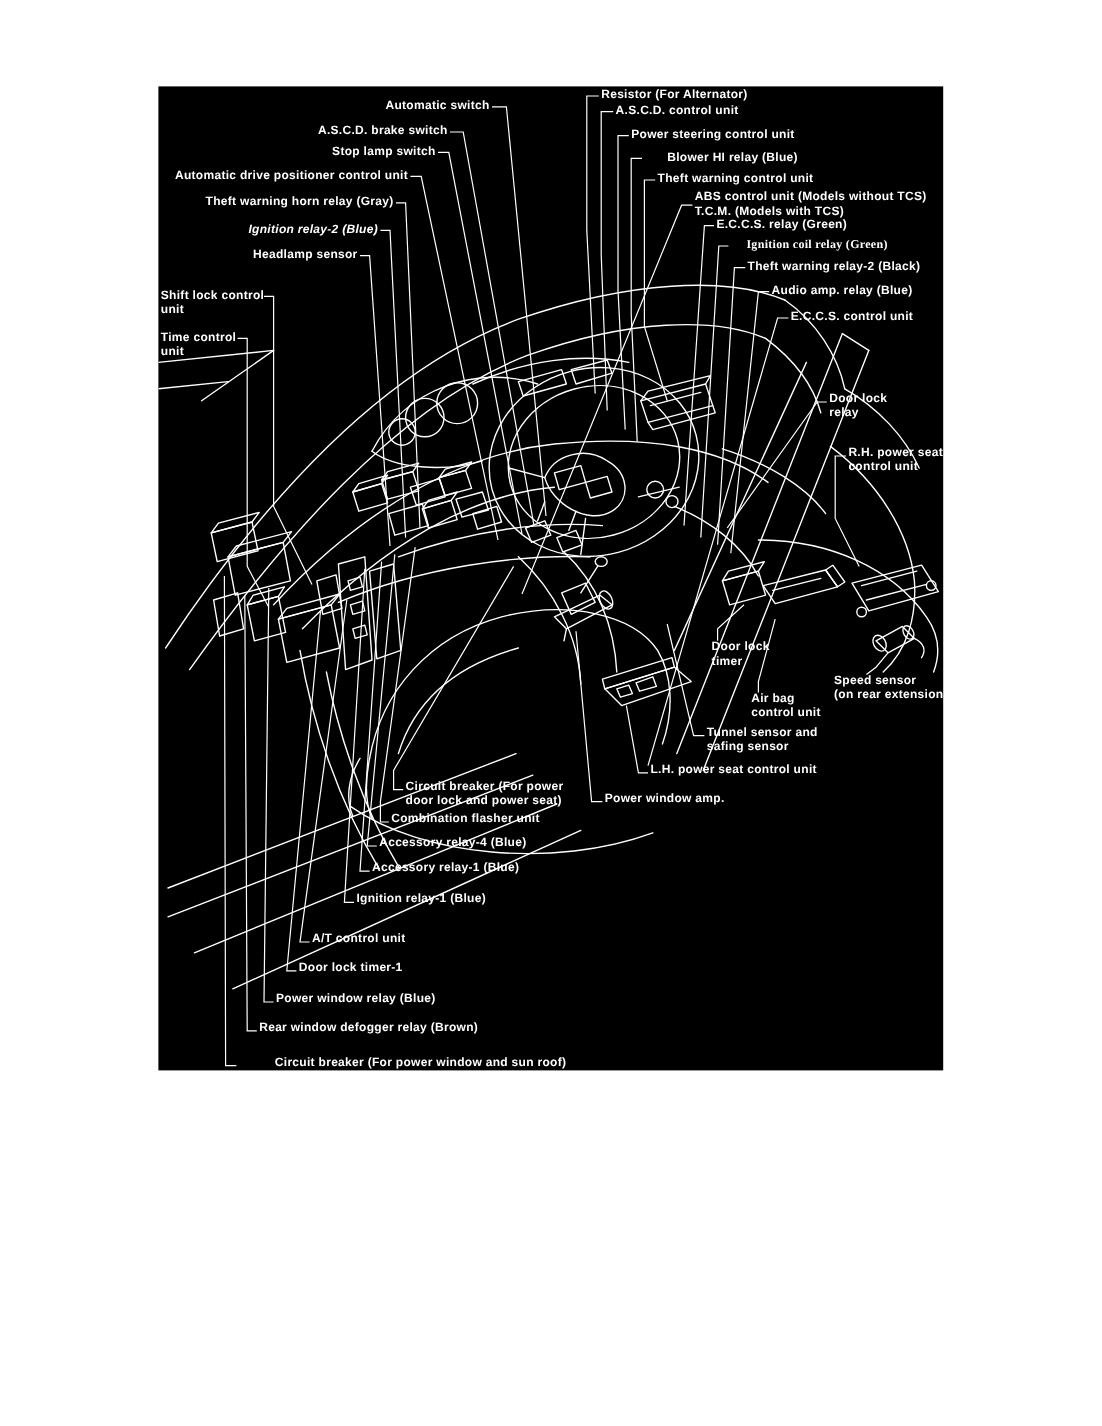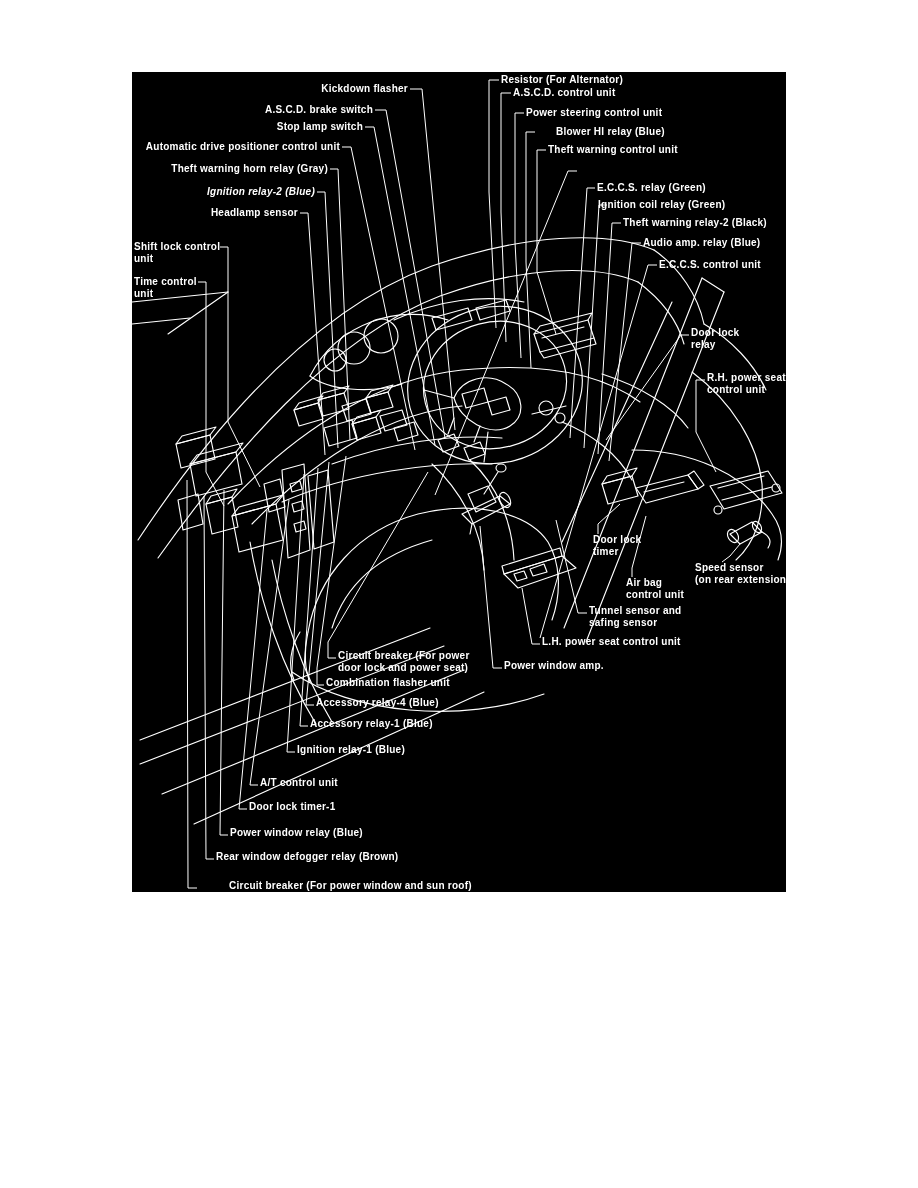--- a/index.html
+++ b/index.html
@@ -198,38 +198,40 @@
         <polyline points="176,654 168,654 186,396"></polyline>
         <polyline points="163,680 155,680 172,402"></polyline>
         <polyline points="126,713 118,713 157,428"></polyline>
         <polyline points="115,737 107,737 135,438"></polyline>
         <polyline points="96,763 88,763 92,418"></polyline>
         <polyline points="82,787 74,787 72,424"></polyline>
         <polyline points="65,816 56,816 55,408"></polyline>
       </g>
   </svg>
 
-<div class="label right" style="left: 276px; top: 11px;">Kickdown flasher</div>
+<div class="label right" style="left: 276px; top: 11px;">Automatic switch</div>
     <div class="label right" style="left: 241px; top: 32px;">A.S.C.D. brake switch</div>
     <div class="label right" style="left: 231px; top: 49px;">Stop lamp switch</div>
     <div class="label right" style="left: 208px; top: 69px;">Automatic drive positioner control unit</div>
     <div class="label right" style="left: 196px; top: 91px;">Theft warning horn relay (Gray)</div>
     <div class="label right" style="left: 183px; top: 114px; font-style: italic;">Ignition relay-2 (Blue)</div>
     <div class="label right" style="left: 166px; top: 135px;">Headlamp sensor</div>
     <div class="label" style="left: 2px; top: 169px;">Shift lock control
 unit</div>
     <div class="label" style="left: 2px; top: 204px;">Time control
 unit</div>
     <div class="label" style="left: 369px; top: 2px;">Resistor (For Alternator)</div>
     <div class="label" style="left: 381px; top: 15px;">A.S.C.D. control unit</div>
     <div class="label" style="left: 394px; top: 35px; text-align: right;">Power steering control unit</div>
     <div class="label" style="left: 405px; top: 54px; padding-left: 19px;">Blower HI relay (Blue)</div>
     <div class="label" style="left: 416px; top: 72px;">Theft warning control unit</div>
+    <div class="label" style="left: 447px; top: 87px;">ABS control unit (Models without TCS)
+T.C.M. (Models with TCS)</div>
     <div class="label" style="left: 465px; top: 110px;">E.C.C.S. relay (Green)</div>
-    <div class="label" style="left: 466px; top: 127px;">Ignition coil relay (Green)</div>
+    <div class="label" style="left: 490px; top: 127px; font-family: Liberation Serif, serif;">Ignition coil relay (Green)</div>
     <div class="label" style="left: 491px; top: 145px;">Theft warning relay-2 (Black)</div>
     <div class="label" style="left: 511px; top: 165px;">Audio amp. relay (Blue)</div>
     <div class="label" style="left: 527px; top: 187px;">E.C.C.S. control unit</div>
     <div class="label" style="left: 559px; top: 255px;">Door lock
 relay</div>
     <div class="label" style="left: 575px; top: 300px;">R.H. power seat
 control unit</div>
     <div class="label" style="left: 461px; top: 462px;">Door lock
 timer</div>
     <div class="label" style="left: 494px; top: 505px;">Air bag

